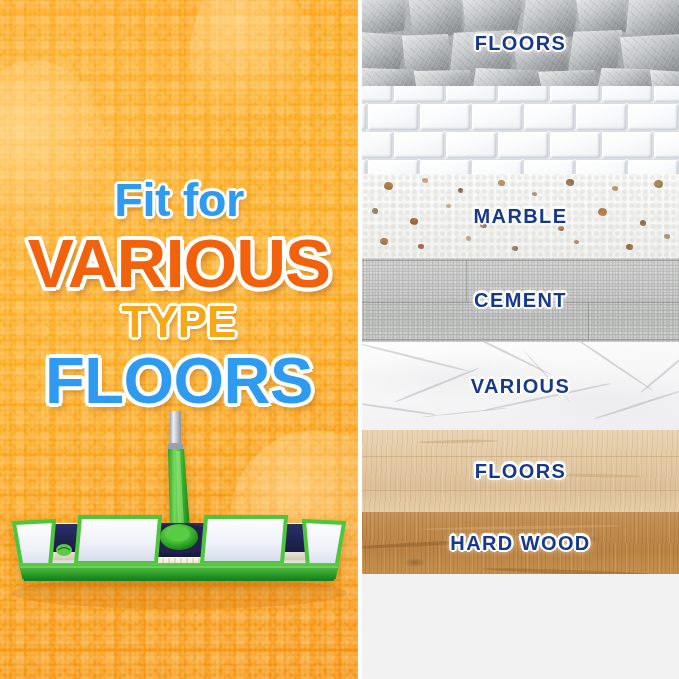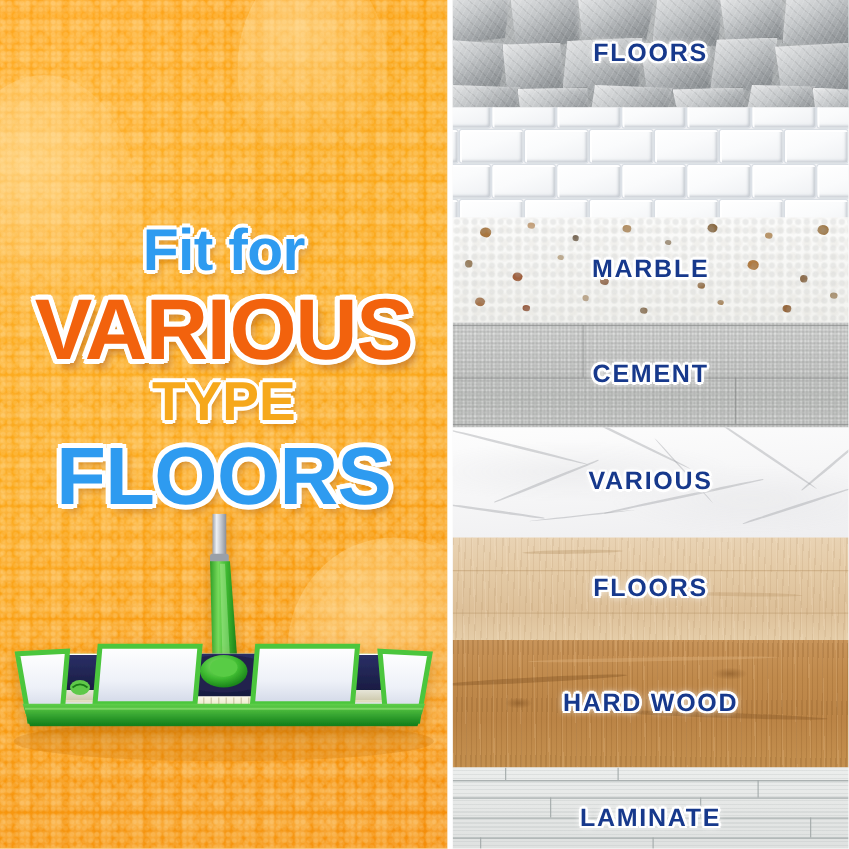--- a/index.html
+++ b/index.html
@@ -390,46 +390,27 @@
       <div class="band-tex">
         <div class="wood-grain"></div>
         <div style="position:absolute;left:0;right:0;top:26px;height:1px;background:rgba(180,142,96,.4);"></div>
         <div style="position:absolute;left:0;right:0;top:60px;height:1px;background:rgba(180,142,96,.35);"></div>
         <div style="position:absolute;left:56px;top:10px;width:80px;height:3px;border-radius:50%;background:rgba(170,128,80,.28);transform:rotate(-1deg);"></div>
         <div style="position:absolute;left:180px;top:44px;width:100px;height:3px;border-radius:50%;background:rgba(170,128,80,.24);transform:rotate(1deg);"></div>
       </div>
       <div class="band-label">FLOORS</div>
     </div>
 
-    <div class="band b-hard" style="height:102px;">
+    <div class="band b-hard" style="height:62px;">
       <div class="band-tex">
         <div class="hw-grain"></div>
         <div class="hw-knot" style="left:42px;top:46px;width:22px;height:9px;"></div>
         <div class="hw-knot" style="left:208px;top:22px;width:28px;height:10px;"></div>
         <div style="position:absolute;left:-10px;top:30px;width:150px;height:4px;border-radius:50%;background:rgba(110,66,24,.30);transform:rotate(-3deg);"></div>
         <div style="position:absolute;left:120px;top:58px;width:180px;height:4px;border-radius:50%;background:rgba(110,66,24,.26);transform:rotate(2deg);"></div>
         <div style="position:absolute;left:60px;top:14px;width:200px;height:3px;border-radius:50%;background:rgba(225,182,132,.35);transform:rotate(-1deg);"></div>
       </div>
       <div class="band-label">HARD WOOD</div>
     </div>
 
-    <div class="band b-lam" style="height:81px;">
-      <div class="band-tex">
-        <div class="lam-grain"></div>
-        <div class="lam-plank" style="left:0;right:0;top:10px;"></div>
-        <div class="lam-plank" style="left:0;right:0;top:24px;"></div>
-        <div class="lam-plank" style="left:0;right:0;top:40px;"></div>
-        <div class="lam-plank" style="left:0;right:0;top:56px;"></div>
-        <div class="lam-plank" style="left:0;right:0;top:70px;"></div>
-        <div class="lam-vert" style="left:42px;top:0;height:10px;"></div>
-        <div class="lam-vert" style="left:132px;top:0;height:10px;"></div>
-        <div class="lam-vert" style="left:244px;top:10px;height:14px;"></div>
-        <div class="lam-vert" style="left:78px;top:24px;height:16px;"></div>
-        <div class="lam-vert" style="left:198px;top:24px;height:16px;"></div>
-        <div class="lam-vert" style="left:22px;top:56px;height:14px;"></div>
-        <div class="lam-vert" style="left:160px;top:56px;height:14px;"></div>
-        <div class="lam-vert" style="left:286px;top:40px;height:16px;"></div>
-      </div>
-      <div class="band-label">LAMINATE</div>
-    </div>
 
   </div>
 </div>
 
 </body></html>

